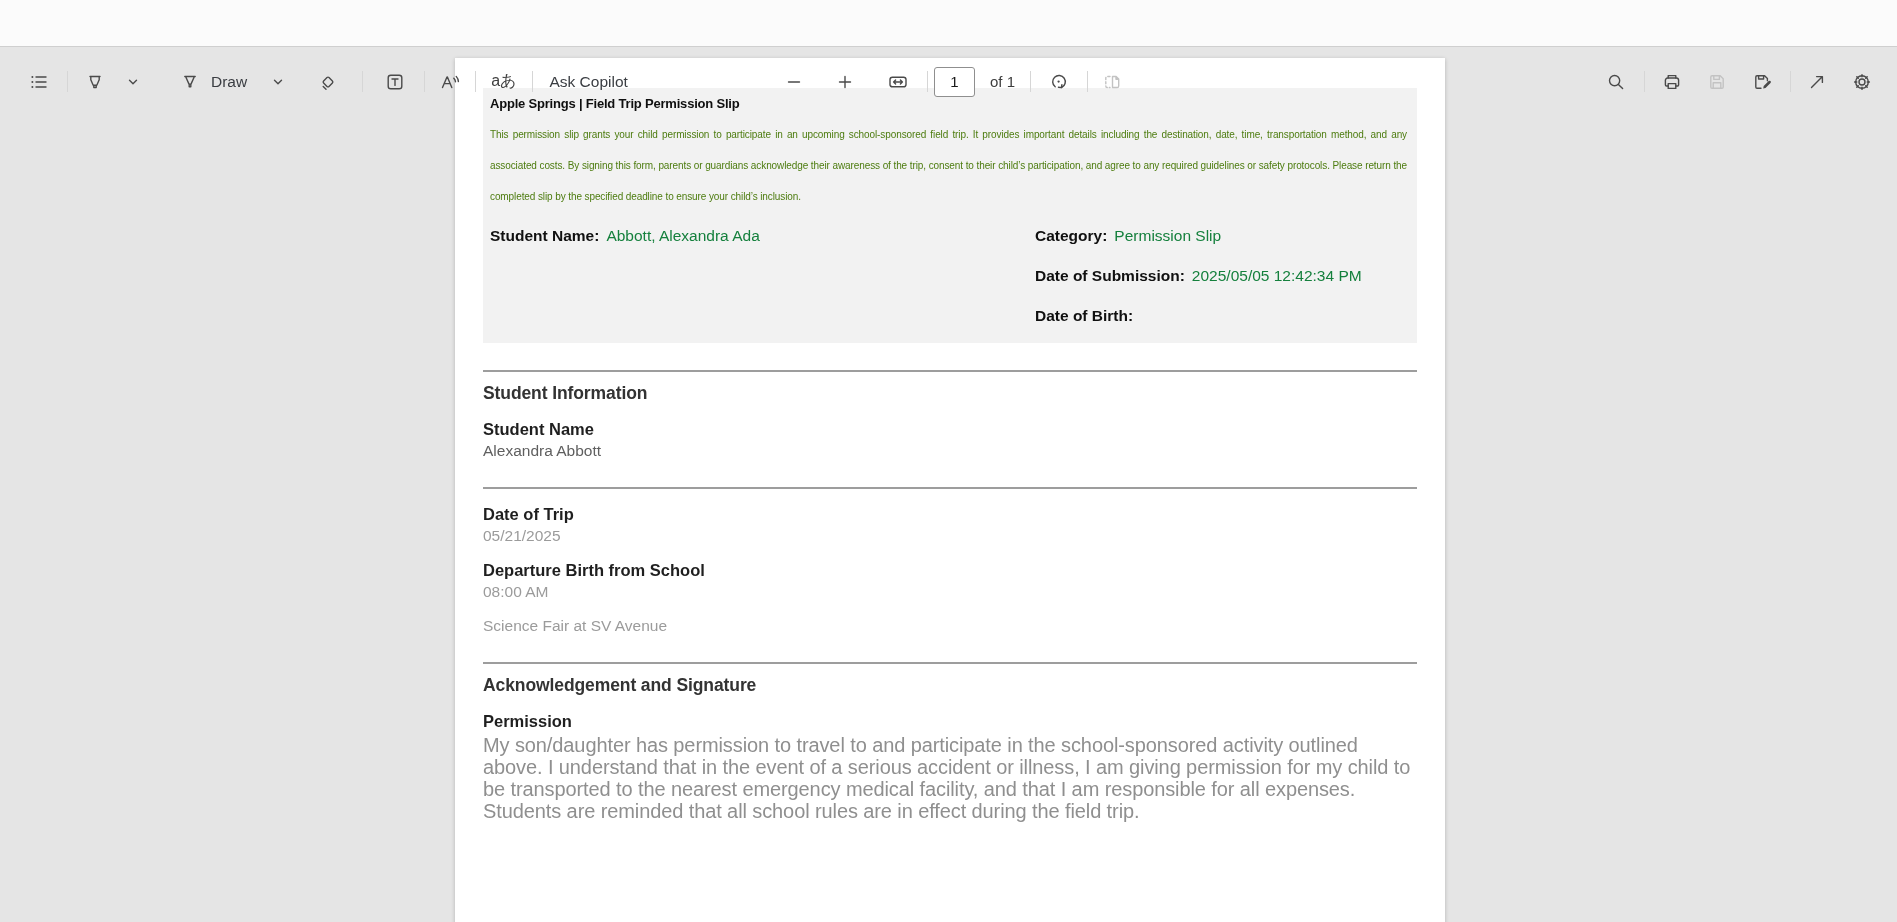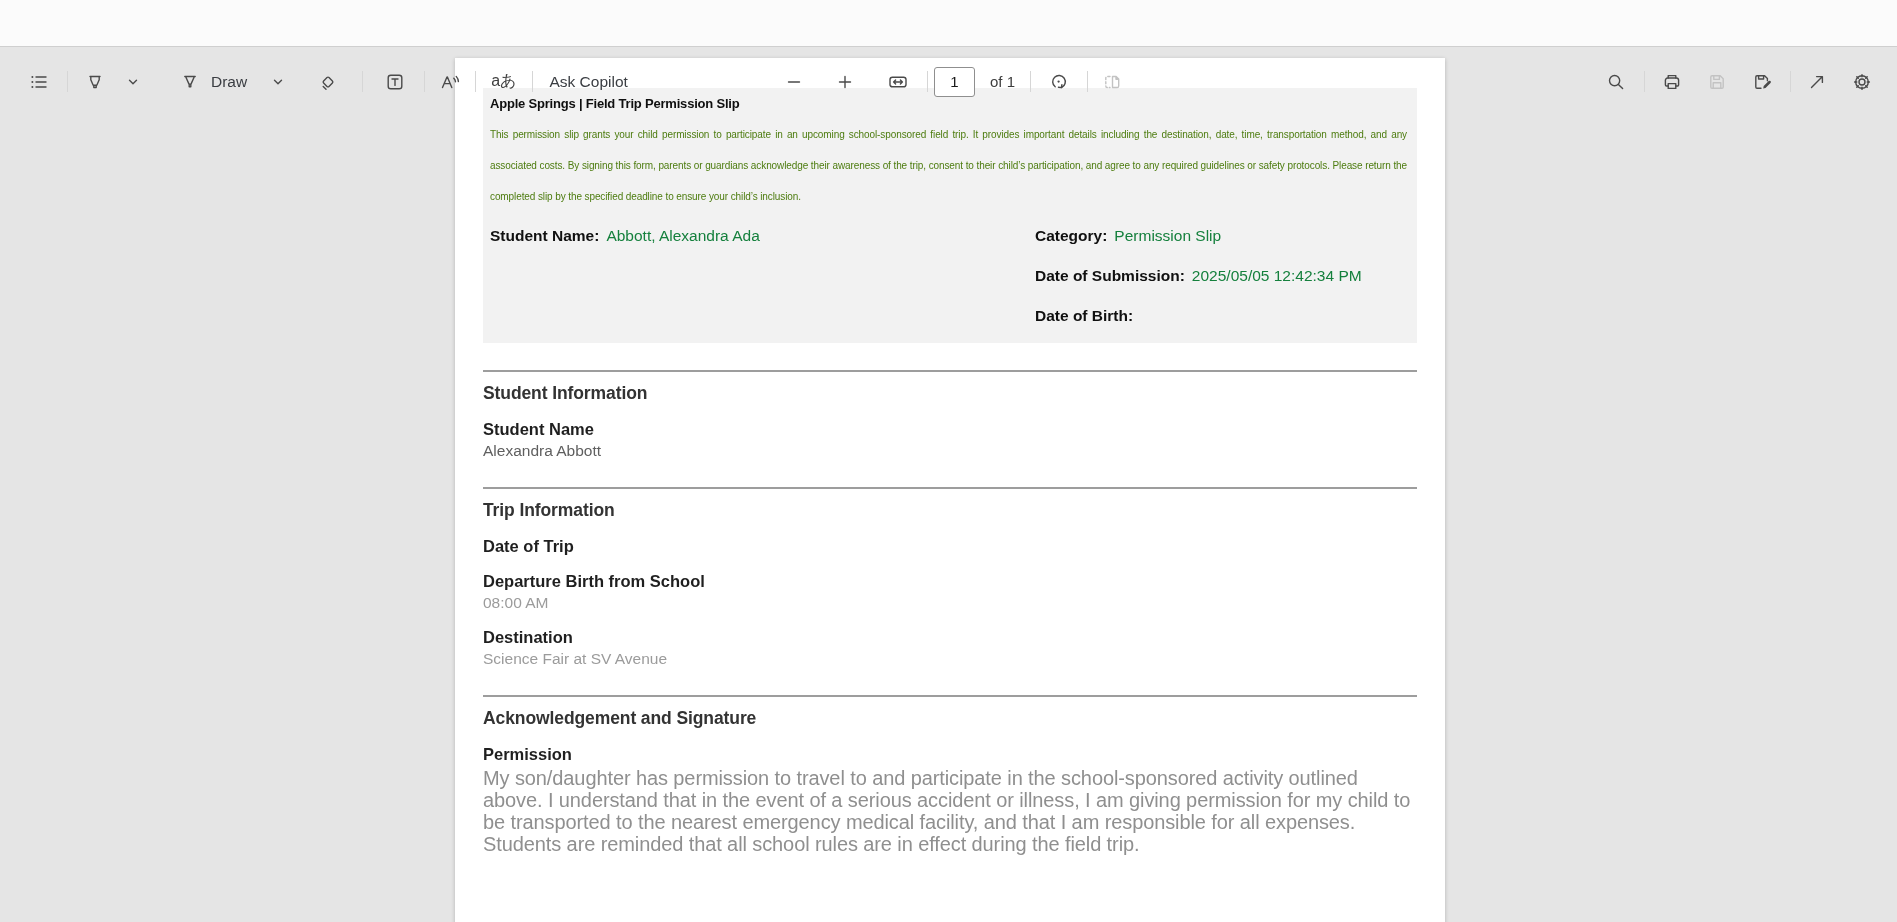--- a/index.html
+++ b/index.html
@@ -270,30 +270,29 @@
       </div>
 
       <hr class="divider">
       <div class="sec-heading">Student Information</div>
       <div class="item">
         <div class="item-label">Student Name</div>
         <div class="item-value tone-medium">Alexandra Abbott</div>
       </div>
 
       <hr class="divider">
-      <div class="sec-heading">Trip Information</div>
       <div class="item">
         <div class="item-label">Date of Trip</div>
+        <div class="item-value tone-light">05/21/2025</div>
       </div>
       <div class="item">
         <div class="item-label">Departure Birth from School</div>
         <div class="item-value tone-light">08:00 AM</div>
       </div>
       <div class="item">
-        <div class="item-label">Destination</div>
         <div class="item-value tone-light">Science Fair at SV Avenue</div>
       </div>
 
       <hr class="divider">
       <div class="sec-heading">Acknowledgement and Signature</div>
       <div class="item">
         <div class="item-label">Permission</div>
         <p class="perm-text">My son/daughter has permission to travel to and participate in the school-sponsored activity outlined above. I understand that in the event of a serious accident or illness, I am giving permission for my child to be transported to the nearest emergency medical facility, and that I am responsible for all expenses. Students are reminded that all school rules are in effect during the field trip.</p>
       </div>
 

